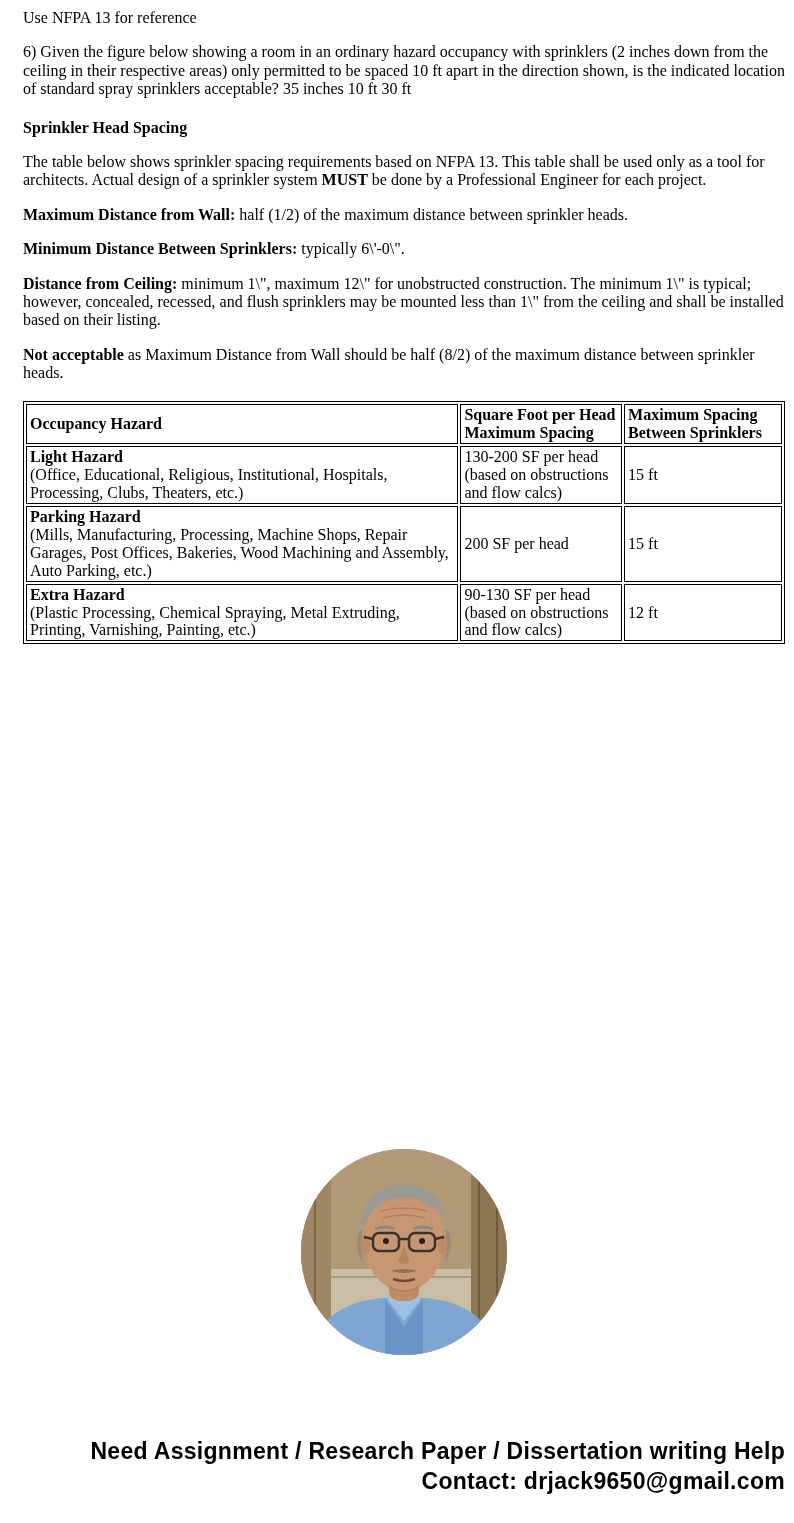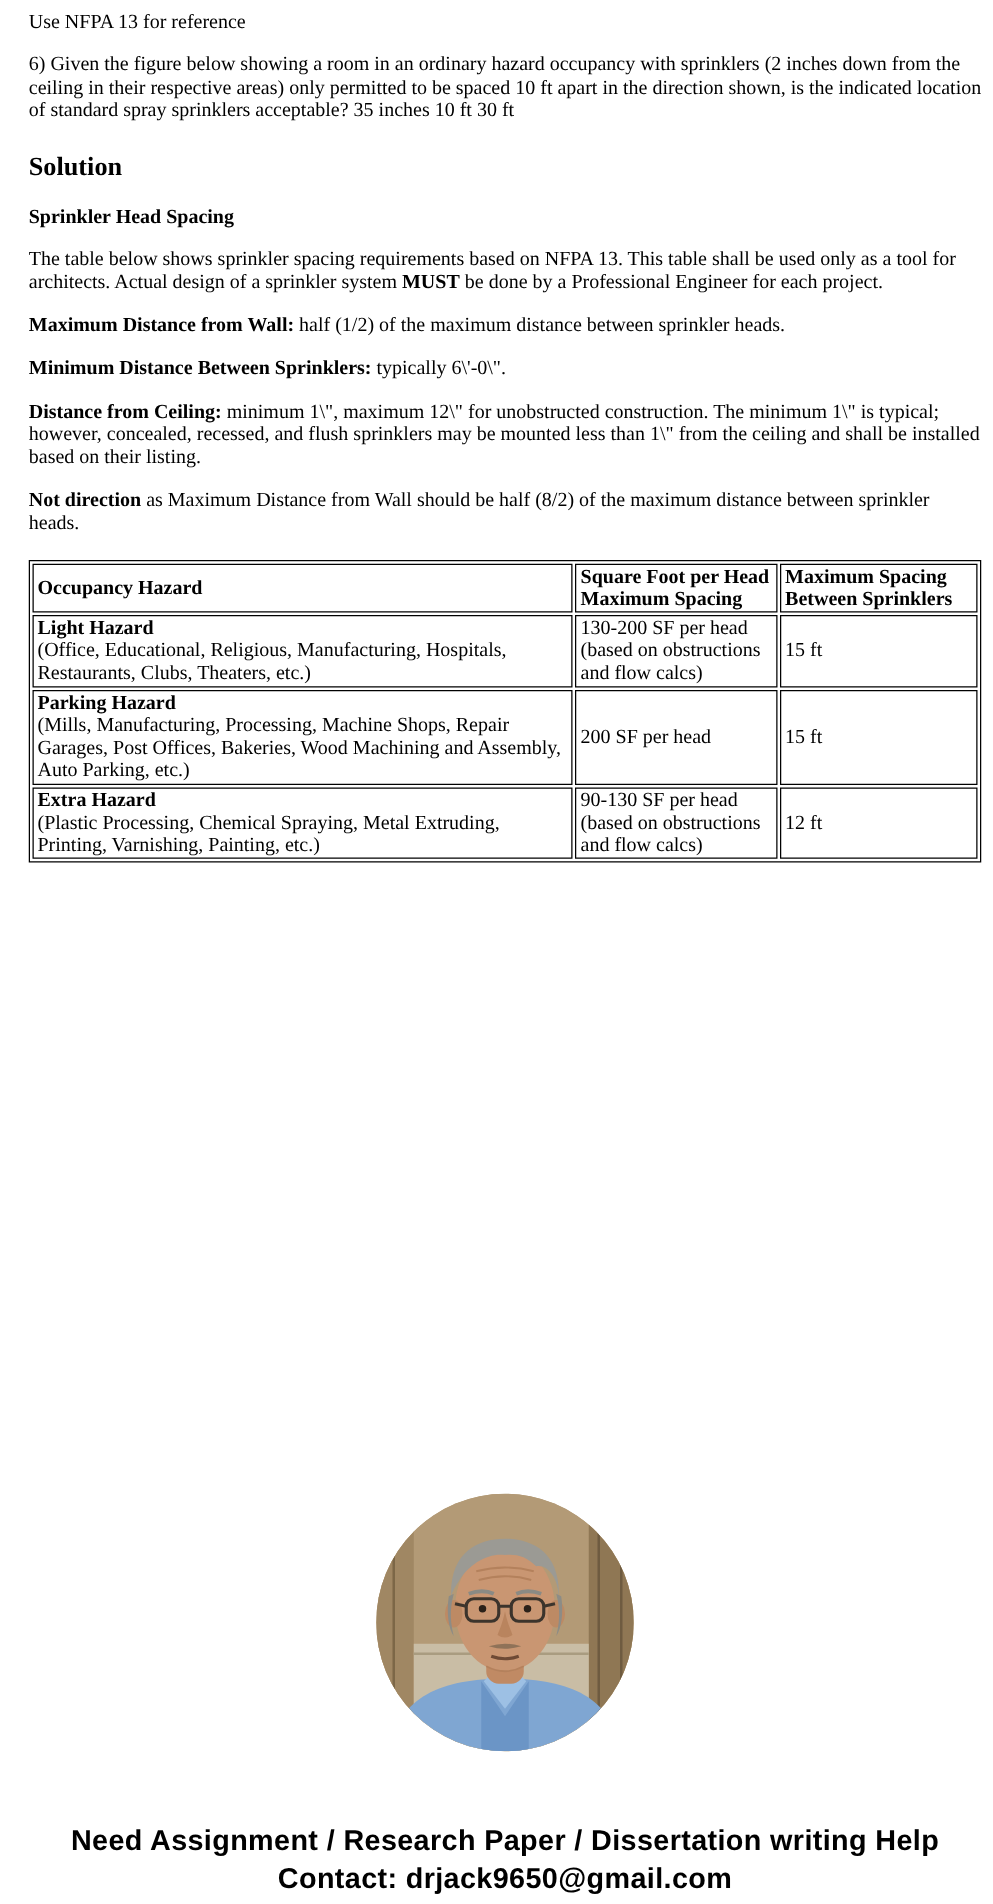--- a/index.html
+++ b/index.html
@@ -62,69 +62,68 @@
   .avatar {
     display: inline-block;
     width: 206px;
     height: 206px;
     border-radius: 50%;
     overflow: hidden;
     background: #b39a76;
   }
   .avatar svg { display: block; }
   .footer {
-    margin-top: 50px;
-    text-align: center;
+    margin-top: 76px;
+    text-align: right;
     font-family: "Liberation Sans", sans-serif;
     font-weight: bold;
     font-size: 23px;
     line-height: 30px;
     letter-spacing: 0.3px;
     padding-bottom: 24px;
   }
 </style>
 </head>
 <body>
 
 <div class="page">
 
   <p class="first-line">Use NFPA 13 for reference</p>
 
   <p>6) Given the figure below showing a room in an ordinary hazard occupancy with sprinklers (2 inches down from the ceiling in their respective areas) only permitted to be spaced 10 ft apart in the direction shown, is the indicated location of standard spray sprinklers acceptable? 35 inches 10 ft 30 ft</p>
 
-  <h2 class="solution">Solution</h2>
 
   <div class="subheading">Sprinkler Head Spacing</div>
 
   <p><span>The table below shows sprinkler spacing requirements based on NFPA 13. This table shall be used only as a tool for architects. Actual design of a sprinkler system </span><span class="b">MUST</span><span> be done by a Professional Engineer for each project.</span></p>
 
   <p><span class="b">Maximum Distance from Wall:</span><span> half (1/2) of the maximum distance between sprinkler heads.</span></p>
 
   <p><span class="b">Minimum Distance Between Sprinklers:</span><span> typically 6\'-0\".</span></p>
 
   <p><span class="b">Distance from Ceiling:</span><span> minimum 1\", maximum 12\" for unobstructed construction. The minimum 1\" is typical; however, concealed, recessed, and flush sprinklers may be mounted less than 1\" from the ceiling and shall be installed based on their listing.</span></p>
 
-  <p><span class="b">Not direction</span><span> as Maximum Distance from Wall should be half (8/2) of the maximum distance between sprinkler heads.</span></p>
+  <p><span class="b">Not acceptable</span><span> as Maximum Distance from Wall should be half (8/2) of the maximum distance between sprinkler heads.</span></p>
 
   <table class="spacing-table">
     <colgroup>
         <col class="c1">
         <col class="c2">
         <col class="c3">
       </colgroup>
     <tbody>
         <tr>
       <th>Occupancy Hazard</th>
       <th>Square Foot per Head
 Maximum Spacing</th>
       <th>Maximum Spacing
 Between Sprinklers</th>
     </tr>
     <tr>
-      <td><span class="b">Light Hazard</span><br><span>(Office, Educational, Religious, Manufacturing, Hospitals, Restaurants, Clubs, Theaters, etc.)</span></td>
+      <td><span class="b">Light Hazard</span><br><span>(Office, Educational, Religious, Institutional, Hospitals, Processing, Clubs, Theaters, etc.)</span></td>
       <td>130-200 SF per head (based on obstructions and flow calcs)</td>
       <td>15 ft</td>
     </tr>
     <tr>
       <td><span class="b">Parking Hazard</span><br><span>(Mills, Manufacturing, Processing, Machine Shops, Repair Garages, Post Offices, Bakeries, Wood Machining and Assembly, Auto Parking, etc.)</span></td>
       <td>200 SF per head</td>
       <td>15 ft</td>
     </tr>
     <tr>
       <td><span class="b">Extra Hazard</span><br><span>(Plastic Processing, Chemical Spraying, Metal Extruding, Printing, Varnishing, Painting, etc.)</span></td>

